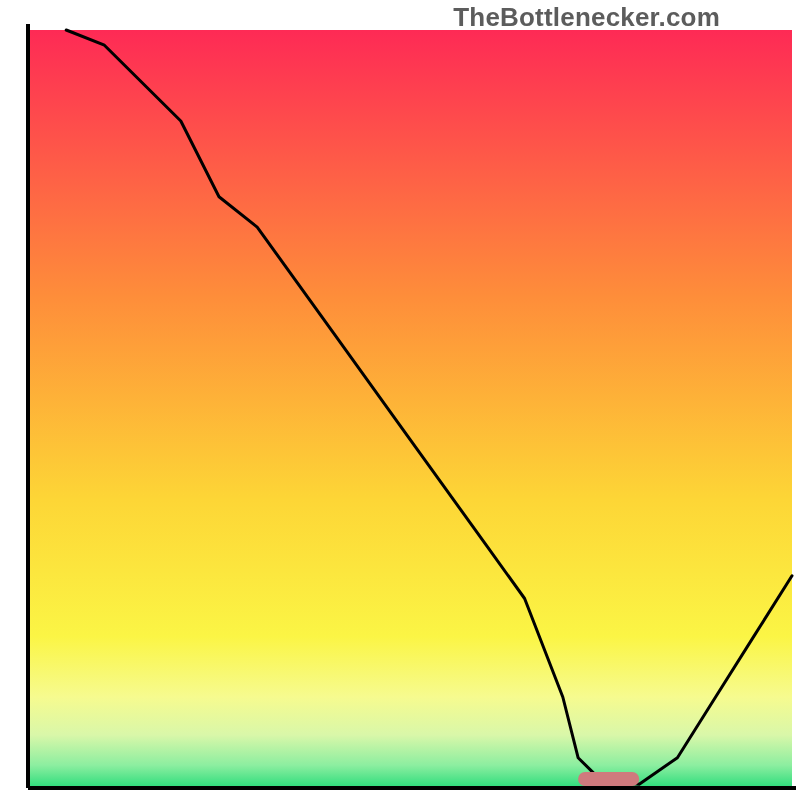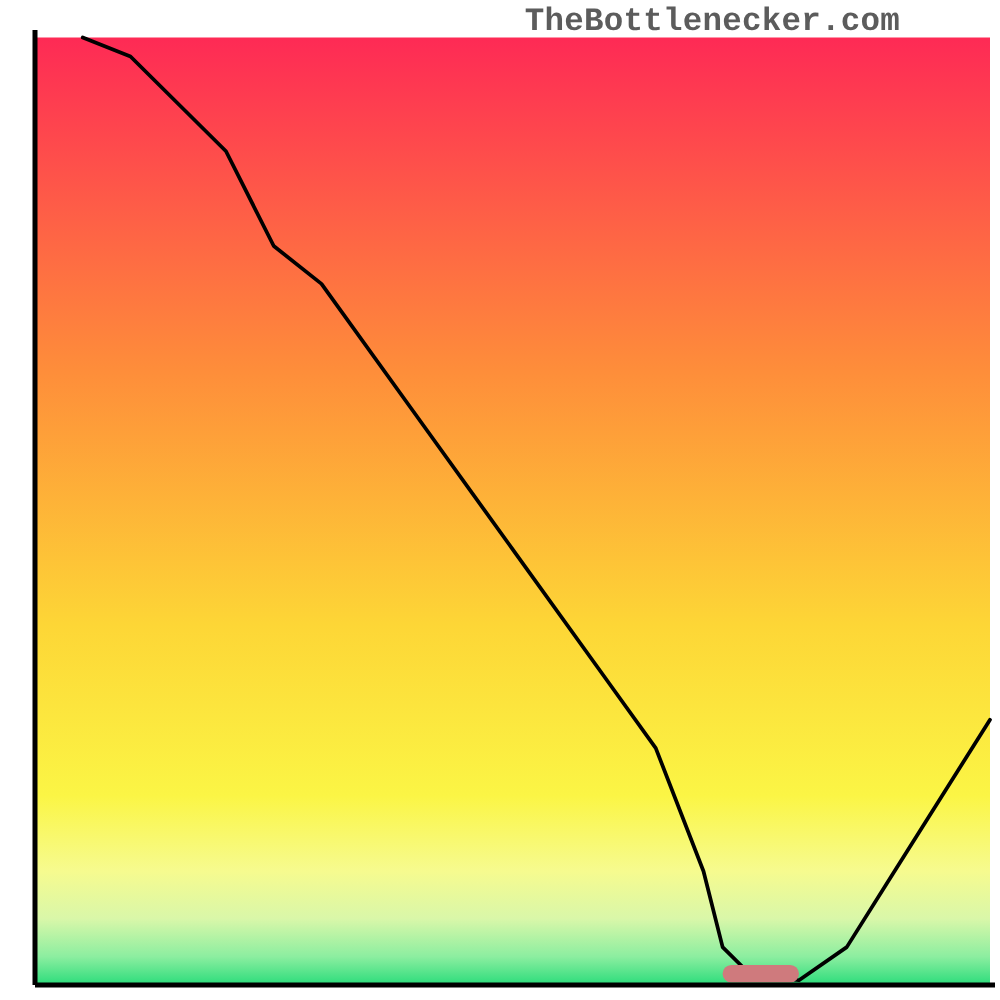--- a/index.html
+++ b/index.html
@@ -7,21 +7,20 @@
     padding: 0;
     width: 800px;
     height: 800px;
     background: #ffffff;
     font-family: Arial, Helvetica, sans-serif;
   }
   .stage {
     position: relative;
     width: 728px;
     height: 800px;
-    font-family: Liberation Mono, monospace;
   }
   .watermark {
     position: absolute;
     top: 2px;
     right: 8px;
     font-size: 26px;
     font-weight: 600;
     color: #5c5c5c;
     letter-spacing: 0.2px;
   }

